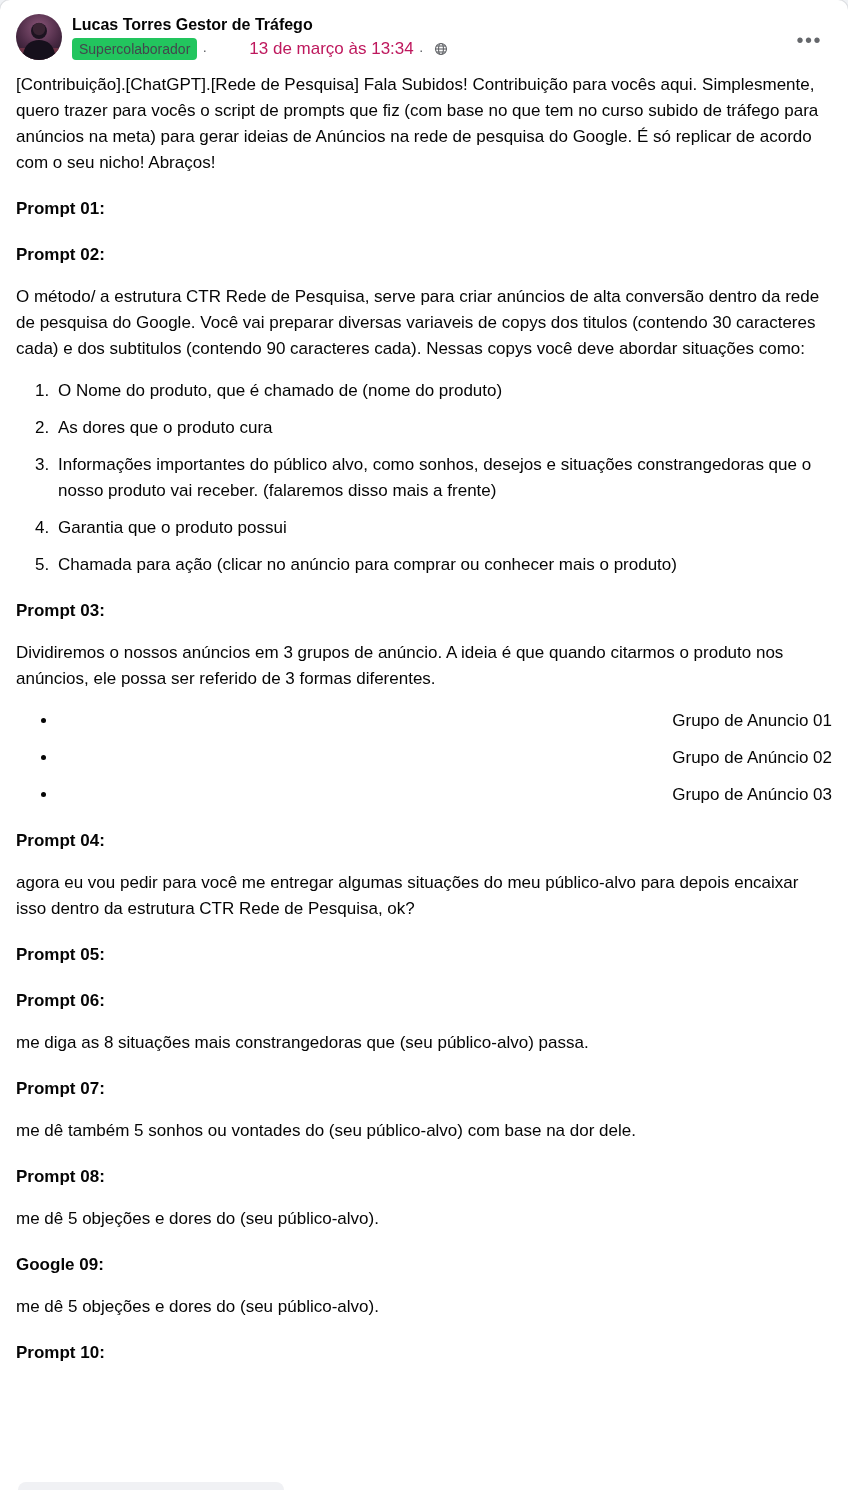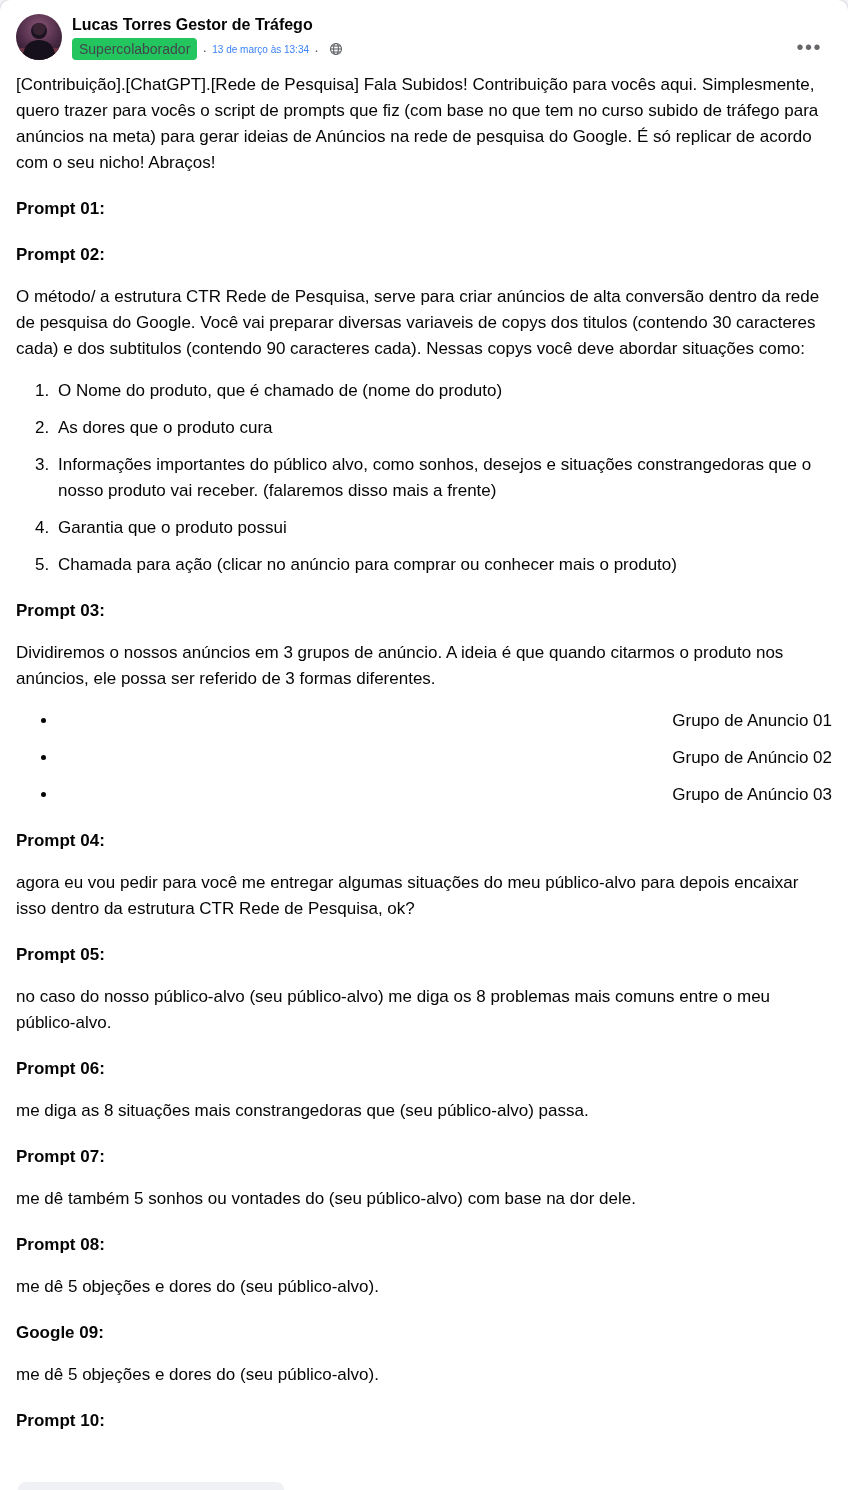--- a/index.html
+++ b/index.html
@@ -10,34 +10,34 @@
     margin: 0 auto;
     background: #ffffff;
     border-radius: 10px 10px 0 0;
     box-shadow: 0 0 0 1px rgba(0,0,0,.07), 0 1px 2px rgba(0,0,0,.1);
     overflow: hidden;
     display: flex; flex-direction: column;
     color: #050505;
   }
 
   
-  .header { display: flex; align-items: flex-end; padding: 13px 16px 6px; }
+  .header { display: flex; align-items: center; padding: 13px 16px 6px; }
   .avatar { width: 46px; height: 46px; border-radius: 50%; overflow: hidden; flex: 0 0 auto; cursor: pointer; }
   .avatar svg { display: block; }
   .header-text { margin-left: 10px; flex: 1 1 auto; padding-top: 1px; }
   .author { font-size: 16px; font-weight: 700; color: #050505; line-height: 21px; cursor: pointer; }
   .meta { display: flex; align-items: center; margin-top: 3px; }
   .badge {
     background: #22c55e; color: #43474d;
     font-size: 14px; line-height: 16px;
     padding: 3px 7px; border-radius: 4px;
     display: inline-block;
   }
   .meta .sep { color: #65676b; font-size: 15px; margin: 0 5px; }
-  .time { color: #3b82f6; font-size: 10px; text-decoration: none; cursor: pointer; }
+  .time { color: #be185d; font-size: 17px; text-decoration: none; cursor: pointer; margin-left: 37px; }
   .globe { margin-left: 5px; display: inline-flex; align-items: center; }
   .menu-btn {
     color: #65676b; font-size: 20px; letter-spacing: 1.5px;
     padding: 6px 10px; border-radius: 18px; cursor: pointer;
     line-height: 14px; margin-top: 6px; user-select: none;
   }
 
   
   .post-body { padding: 6px 16px 0; flex: 1 1 auto; font-size: 17px; line-height: 26px; }
   .post-body .para { margin: 0 0 16px; }
@@ -110,21 +110,20 @@
       <div class="prompt-heading">Prompt 03:</div>
       <div class="para">Dividiremos o nossos anúncios em 3 grupos de anúncio. A ideia é que quando citarmos o produto nos anúncios, ele possa ser referido de 3 formas diferentes.</div>
       <ul>
         <li>Grupo de Anuncio 01</li>
         <li>Grupo de Anúncio 02</li>
         <li>Grupo de Anúncio 03</li>
       </ul>
       <div class="prompt-heading">Prompt 04:</div>
       <div class="para">agora eu vou pedir para você me entregar algumas situações do meu público-alvo para depois encaixar isso dentro da estrutura CTR Rede de Pesquisa, ok?</div>
       <div class="prompt-heading">Prompt 05:</div>
-      <div class="para">no caso do nosso público-alvo (seu público-alvo) me diga os 8 problemas mais comuns entre o meu público-alvo.</div>
       <div class="prompt-heading">Prompt 06:</div>
       <div class="para">me diga as 8 situações mais constrangedoras que (seu público-alvo) passa.</div>
       <div class="prompt-heading">Prompt 07:</div>
       <div class="para">me dê também 5 sonhos ou vontades do (seu público-alvo) com base na dor dele.</div>
       <div class="prompt-heading">Prompt 08:</div>
       <div class="para">me dê 5 objeções e dores do (seu público-alvo).</div>
       <div class="prompt-heading">Google 09:</div>
       <div class="para">me dê 5 objeções e dores do (seu público-alvo).</div>
       <div class="prompt-heading">Prompt 10:</div>
     </div>

